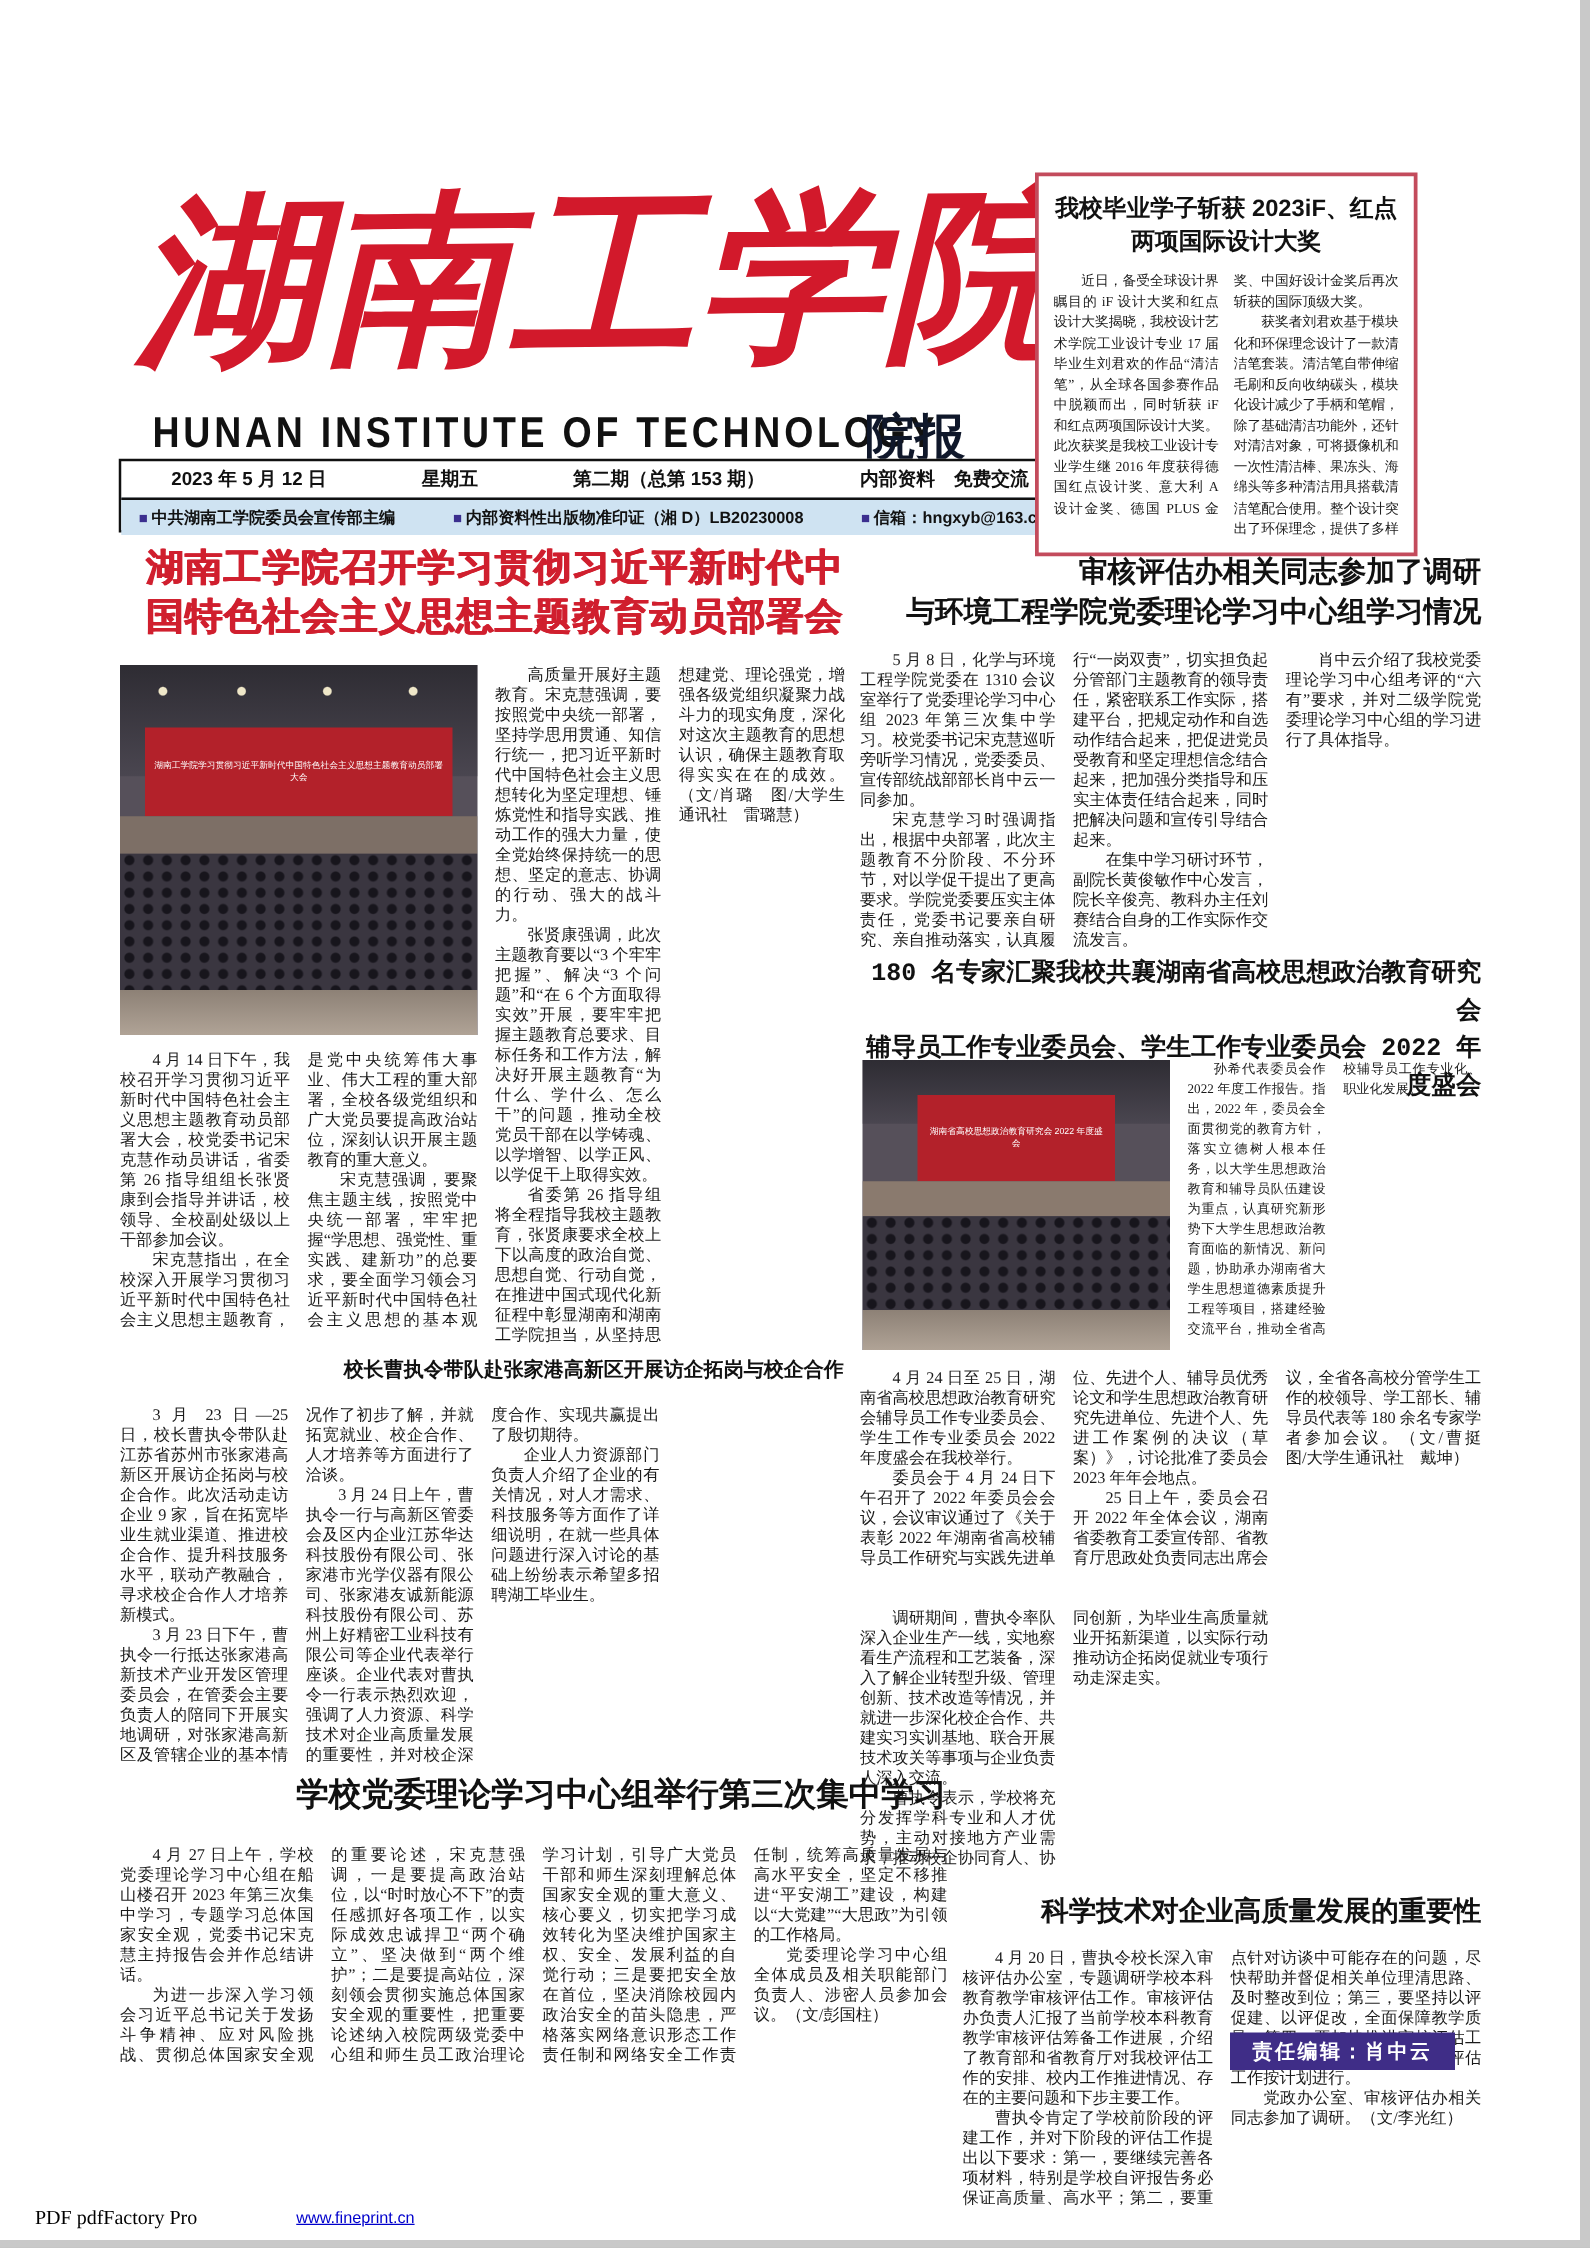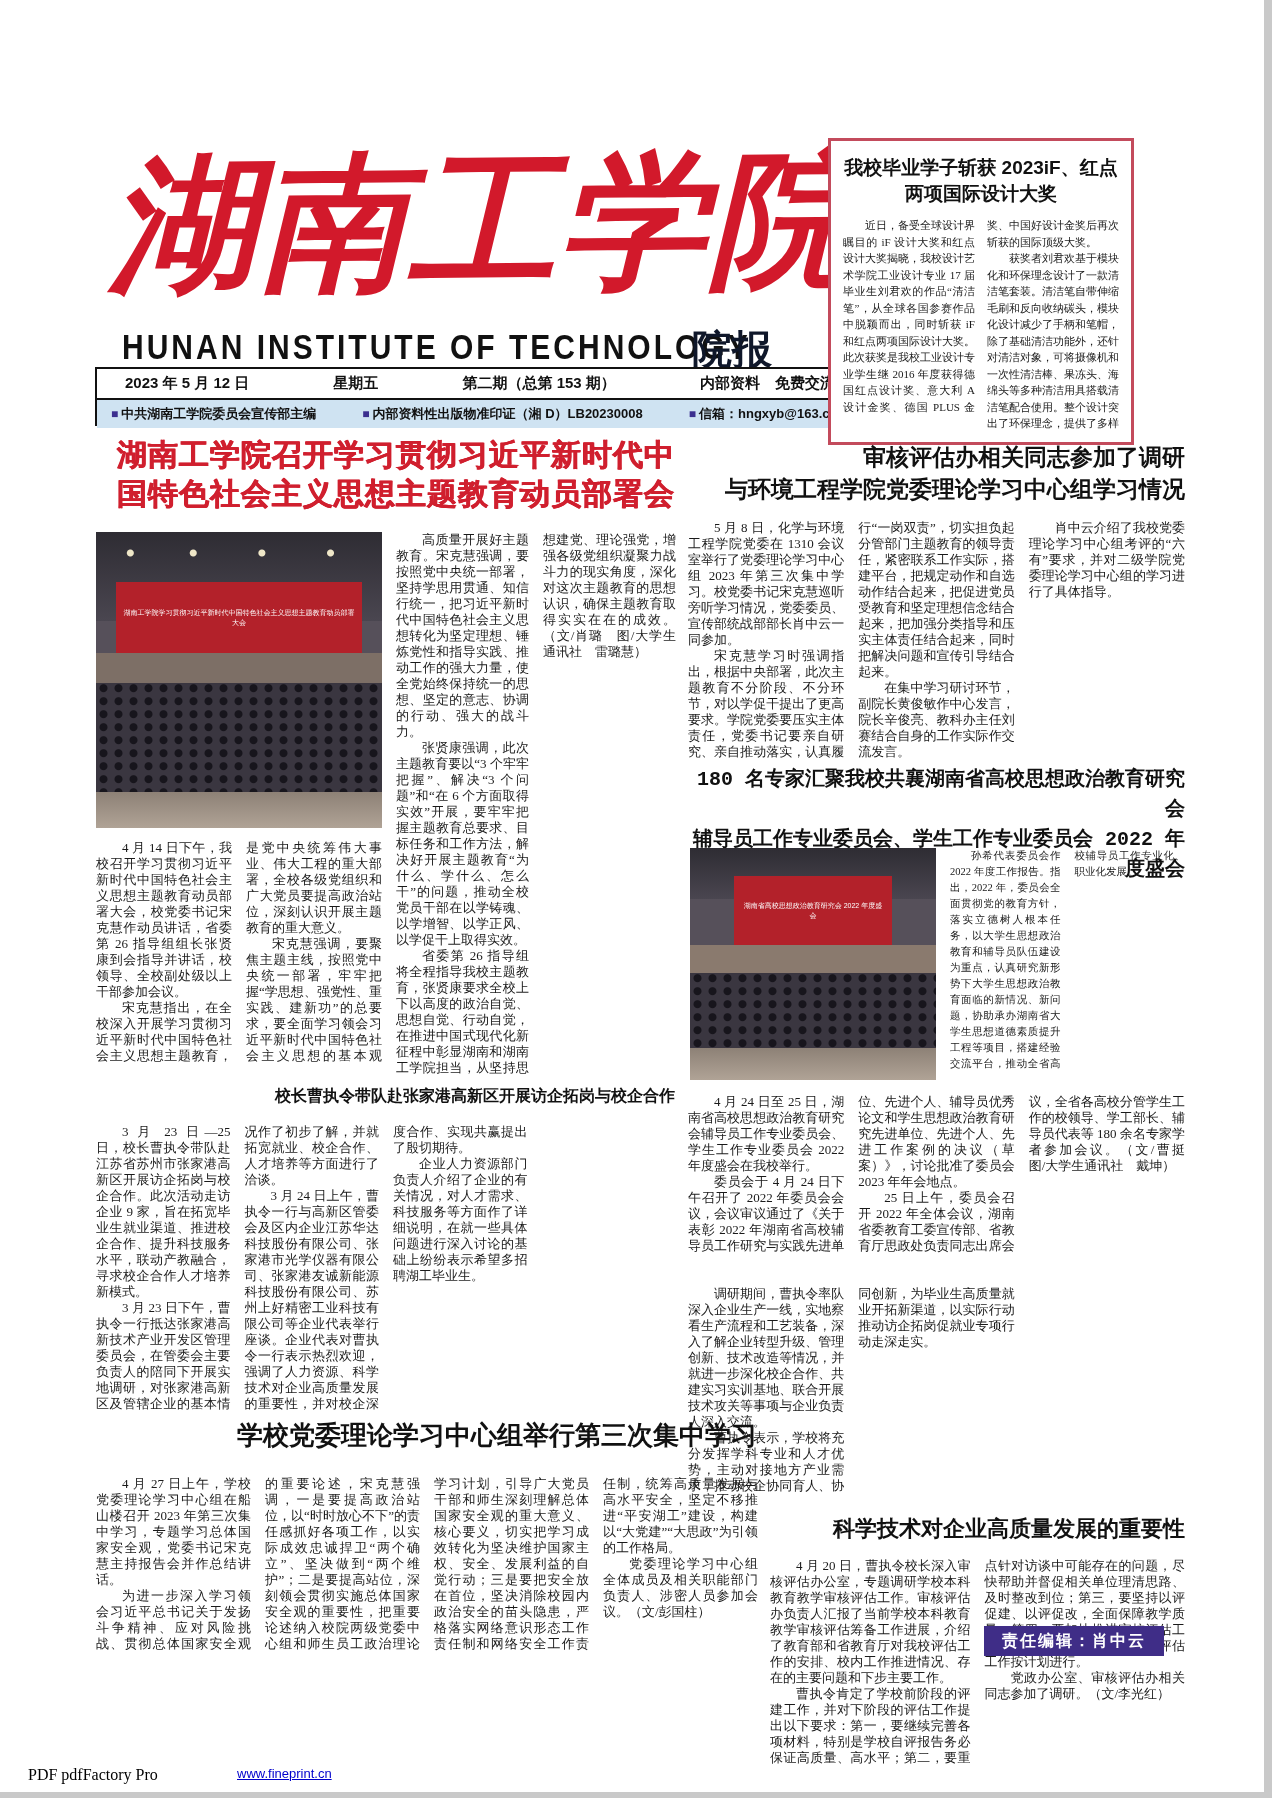--- a/index.html
+++ b/index.html
@@ -13,21 +13,21 @@
   .mast-title{font-family:"DejaVu Serif",serif;font-style:italic;font-weight:bold;
               color:#d2192b;font-size:148px;line-height:200px;white-space:nowrap;
               transform:rotate(-0.5deg);letter-spacing:2px;}
   .mast-en{font-family:"Liberation Sans",sans-serif;font-weight:bold;color:#111;
            font-size:30px;letter-spacing:3px;white-space:nowrap;transform:scaleY(1.15);}
   .mast-bao{font-family:"Liberation Sans",sans-serif;font-weight:bold;color:#0f172a;font-size:40px;}
 
   
   .infobar{border:2px solid #111;background:#fff;}
   .infobar .row1{height:29px;display:flex;align-items:center;justify-content:space-between;
-                 padding:0 28px;font-size:15px;font-weight:bold;color:#111;
+                 padding:0 40px;font-size:15px;font-weight:bold;color:#111;
                  font-family:"Liberation Sans",sans-serif;}
   .infobar .row2{height:28px;display:flex;align-items:center;justify-content:space-between;
                  padding:0 14px;background:#cfe3f2;border-top:2px solid #111;
                  font-size:13px;font-weight:bold;color:#111;
                  font-family:"Liberation Sans",sans-serif;}
   .sq{color:#3b2f8f;margin-right:3px;font-size:12px;}
 
   
   .award{border:3px solid #c34b5c;background:#fff;padding:14px 12px 8px 12px;box-sizing:border-box;}
   .award-title{font-family:"Liberation Sans",sans-serif;font-weight:bold;color:#111;

